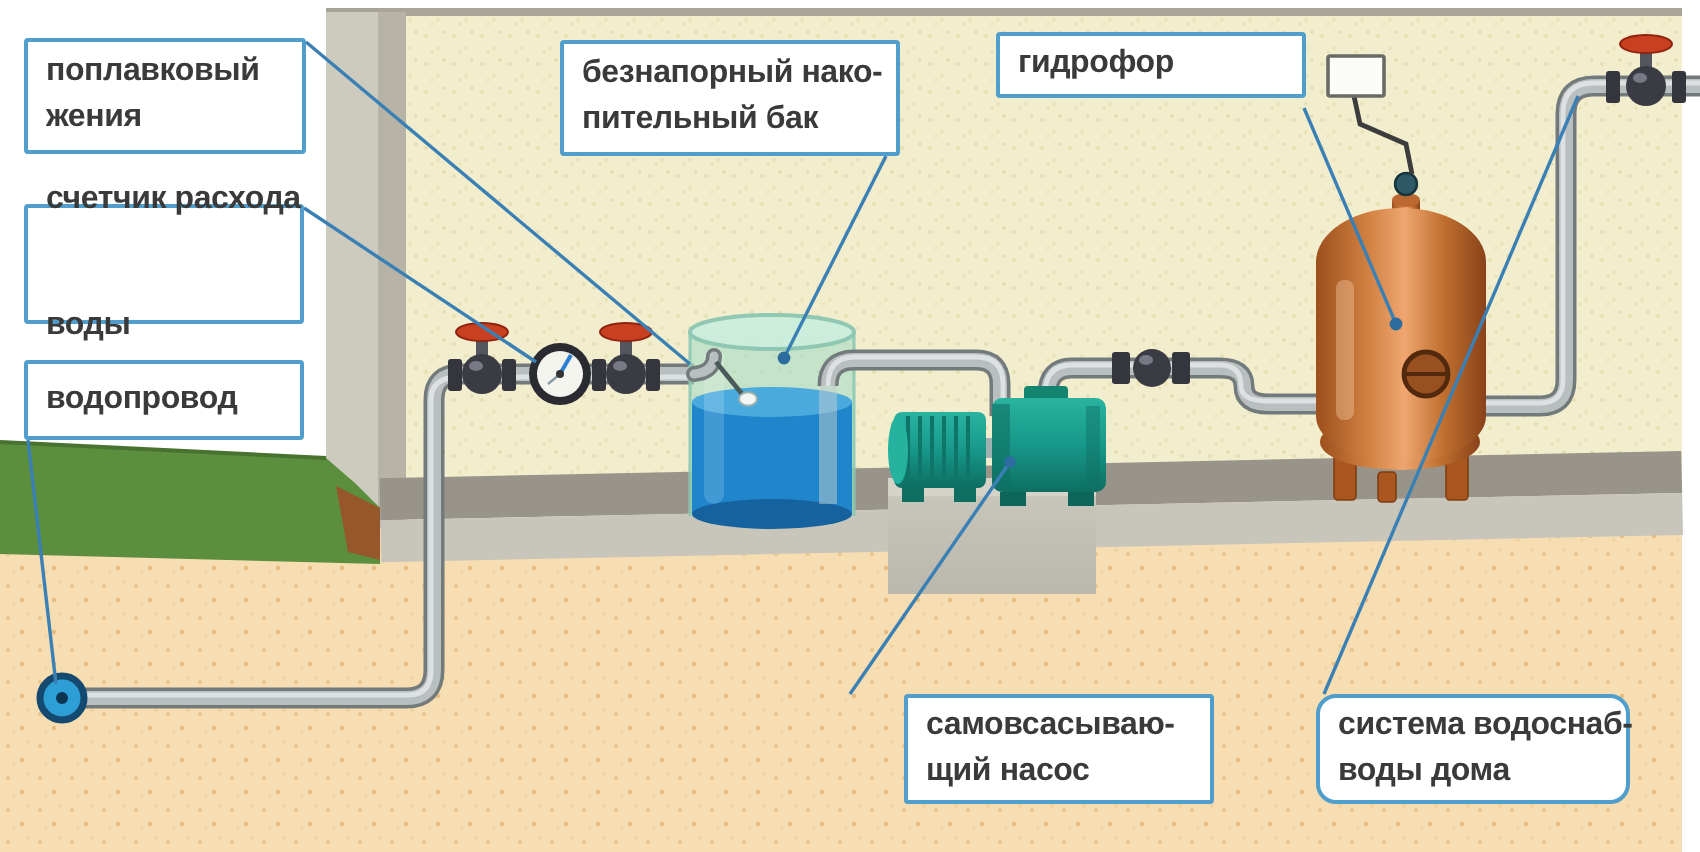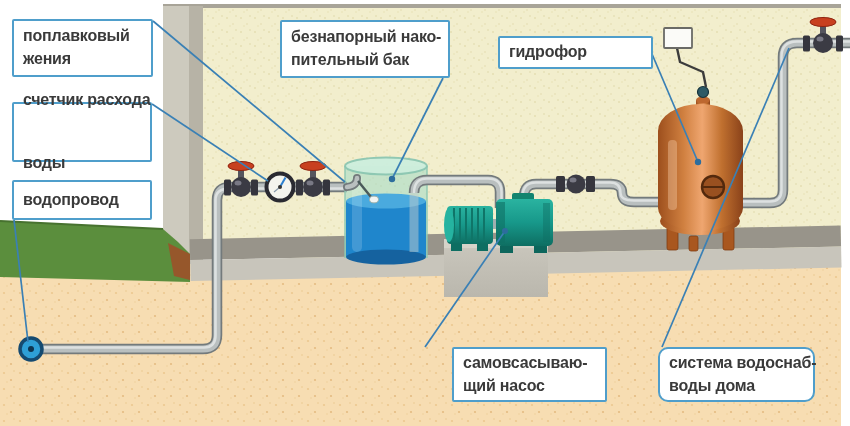--- a/index.html
+++ b/index.html
@@ -256,21 +256,21 @@
 
   <div class="lbl" style="left:280px;top:20px;width:170px;height:58px;">
     <span>безнапорный нако-</span>
     <span>пительный бак</span>
   </div>
 
   <div class="lbl" style="left:12px;top:180px;width:140px;height:40px;">
     <span>водопровод</span>
   </div>
 
-  <div class="lbl" style="left:498px;top:36px;width:155px;height:33px;">
+  <div class="lbl" style="left:498px;top:16px;width:155px;height:33px;">
     <span>гидрофор</span>
   </div>
 
   <div class="lbl" style="left:413px;top:347px;width:155px;height:55px;margin-left:39px;">
     <span>самовсасываю-</span>
     <span>щий насос</span>
   </div>
 
   <div class="lbl" style="left:658px;top:347px;width:157px;height:55px;border-radius:10px;">
     <span>система водоснаб-</span>

